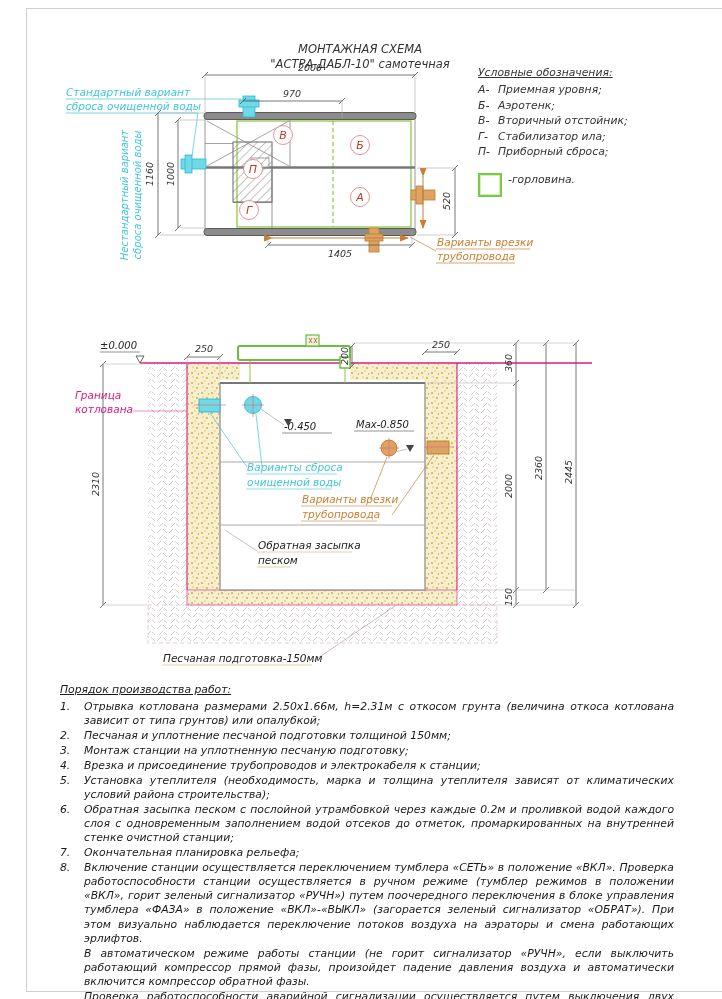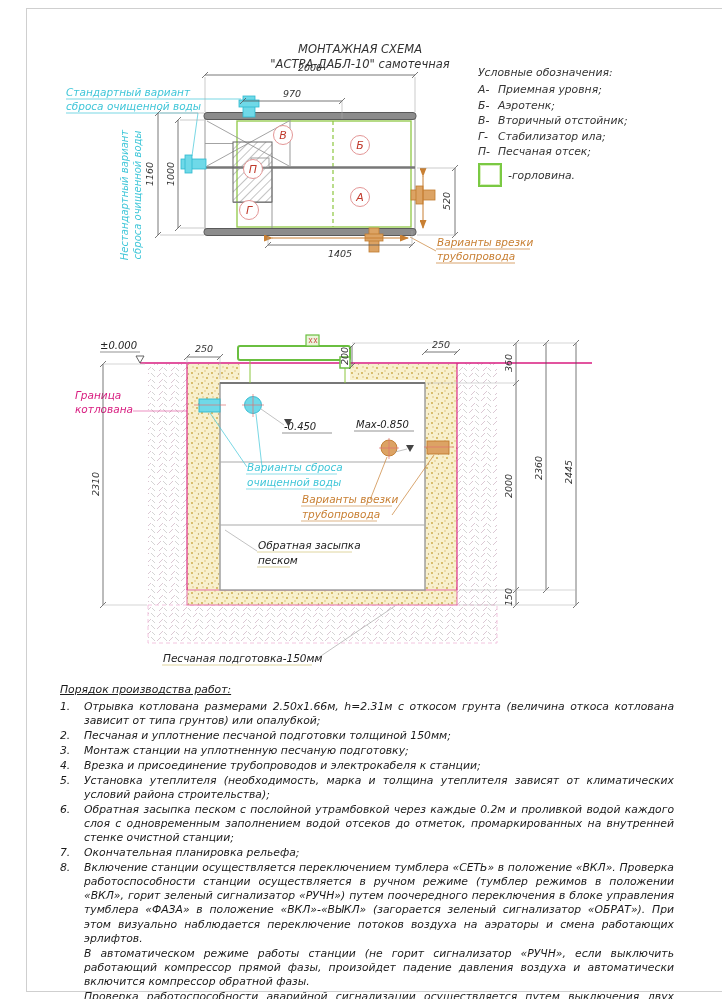--- a/index.html
+++ b/index.html
@@ -1,24 +1,24 @@
 <!DOCTYPE html>
 <html><head>
 <meta charset="utf-8">
 <style>
   html,body{margin:0;padding:0;background:#e8e8e8;}
   .page{position:relative;width:722px;height:999px;background:#fff;overflow:hidden;
         font-family:"DejaVu Sans",sans-serif;font-style:italic;color:#222;padding-left:44px;}
   .frame{position:absolute;left:26px;top:8px;right:8px;bottom:7px;border:1px solid #cfcfcf;pointer-events:none;}
   .title{position:absolute;left:230px;top:42px;width:260px;text-align:center;font-size:11.5px;color:#333;line-height:1.3;}
   .legend{position:absolute;left:478px;top:66px;width:215px;font-size:10.8px;color:#333;}
-  .legend .hd{margin-bottom:4px;}
+  .legend .hd{text-decoration:underline;margin-bottom:4px;}
   .legend .row{display:flex;margin-bottom:2.5px;}
   .legend .k{width:20px;flex:none;}
-  .legend .neckrow{display:flex;align-items:center;margin-top:5px;}
+  .legend .neckrow{display:flex;align-items:flex-start;margin-top:15px;}
   .neck-sq{width:20px;height:20px;border:2px solid #7ac943;box-shadow:inset 0 0 0 1px #d7efbe;margin-right:6px;flex:none;}
   .note{position:absolute;left:62px;display:flex;align-items:center;font-size:10.6px;color:#222;white-space:nowrap;}
   .note svg{margin-right:8px;flex:none;}
   .proc{position:absolute;left:60px;top:683px;width:614px;font-size:10.8px;line-height:1.3;color:#1a1a1a;}
   .proc .hd{text-decoration:underline;margin-bottom:3px;}
   .proc .item{display:flex;margin-bottom:1px;}
   .proc .n{width:24px;flex:none;}
   .proc .t{flex:1;text-align:justify;}
   svg text{font-family:"DejaVu Sans",sans-serif;font-style:italic;}
   .dimtxt{font-size:9.5px;fill:#333;}
@@ -53,21 +53,21 @@
   <div class="row">
         <span class="k">В-</span>
         <span>Вторичный отстойник;</span>
       </div>
   <div class="row">
         <span class="k">Г-</span>
         <span>Стабилизатор ила;</span>
       </div>
   <div class="row">
         <span class="k">П-</span>
-        <span>Песчаная отсек;</span>
+        <span>Приборный сброса;</span>
       </div>
   <div class="neckrow">
     <span class="neck-sq"></span>
     <span>-горловина.</span>
   </div>
 </div>
 
 <svg class="diagram" style="top:0" width="722" height="330" viewBox="0 0 722 330">
   <defs>
     <pattern id="hatch" width="6" height="6" patternTransform="rotate(45)" patternUnits="userSpaceOnUse">

